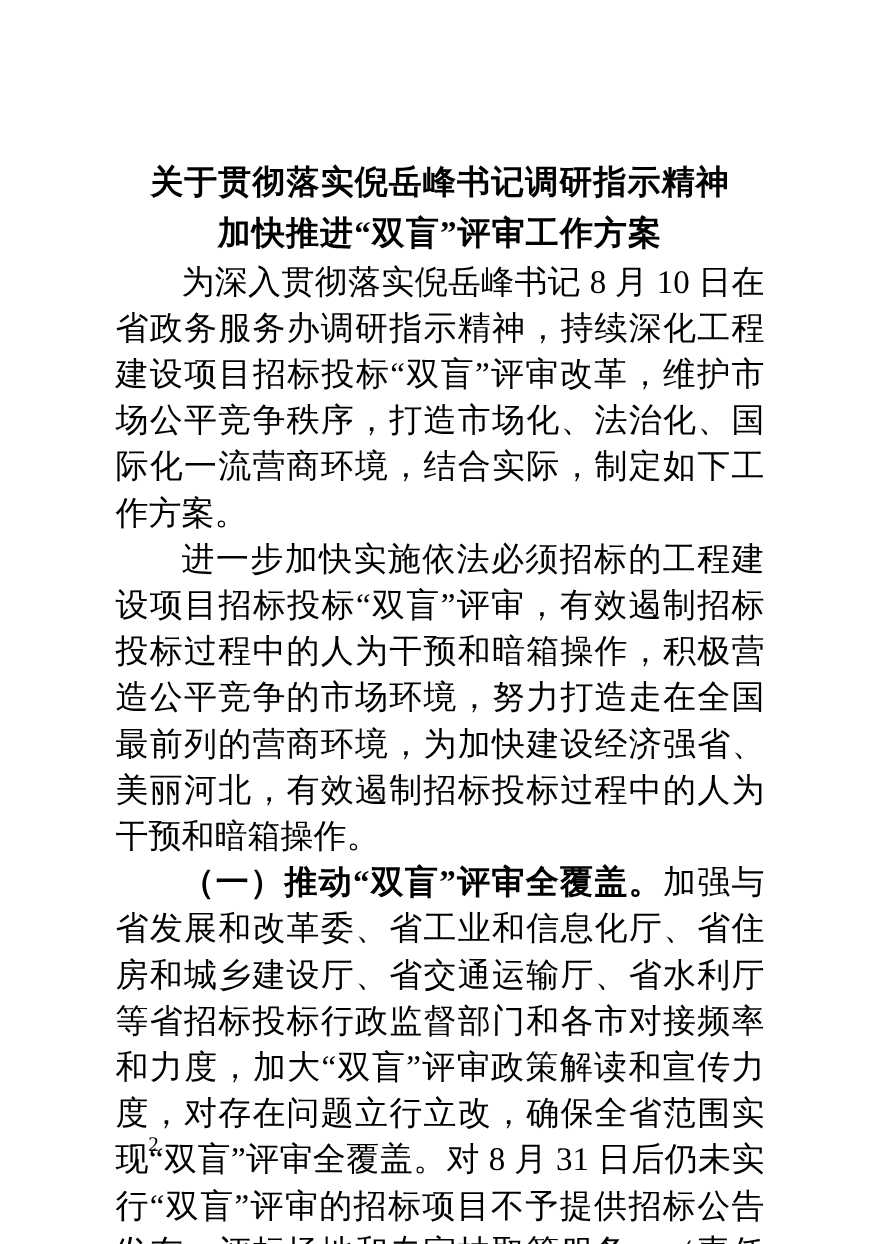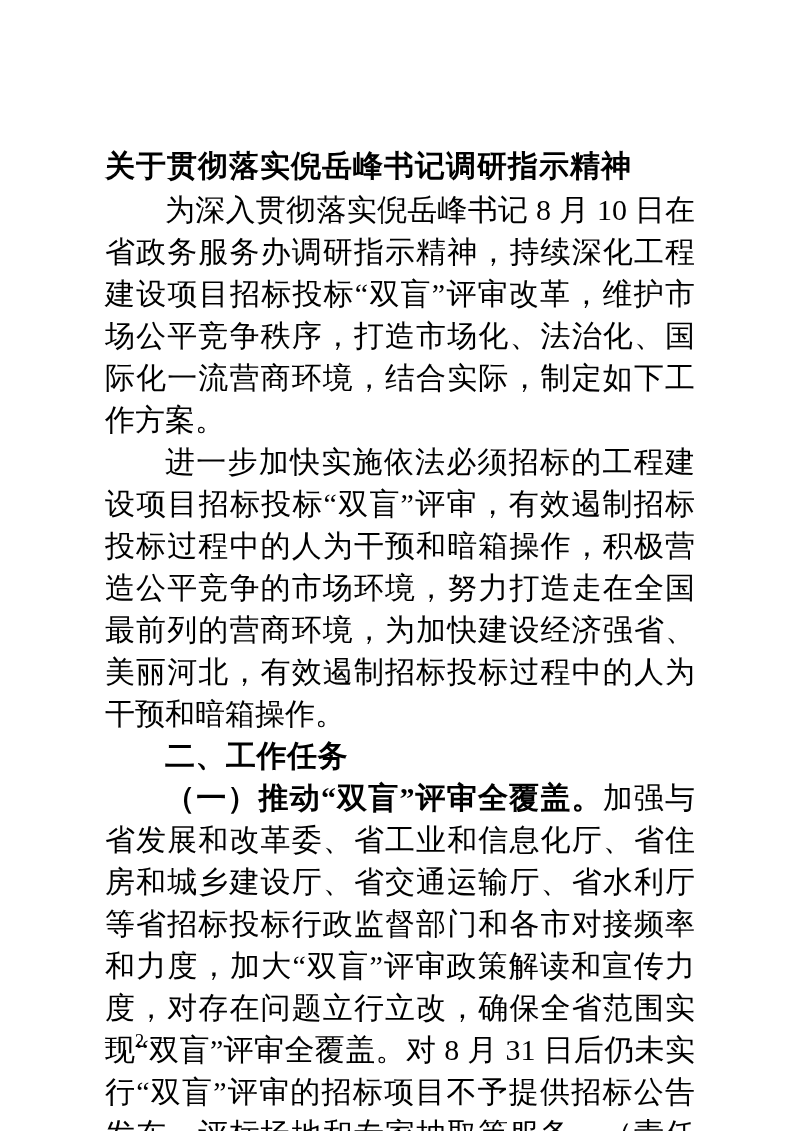--- a/index.html
+++ b/index.html
@@ -13,21 +13,21 @@
     height: 1131px;
     background: #ffffff;
     box-sizing: border-box;
     padding: 142px 105px 0 105px;
     color: #000000;
     font-family: "Liberation Serif", "DejaVu Serif", serif;
     overflow: hidden;
   }
   .doc-title {
     margin: 0;
-    text-align: left;
+    text-align: center;
     font-size: 30px;
     line-height: 47px;
     font-weight: bold;
     letter-spacing: 1px;
   }
   .doc-title .title-line {
     display: block;
   }
   .body-block {
     font-size: 30px;
@@ -58,30 +58,30 @@
     font-family: "Liberation Serif", "DejaVu Serif", serif;
   }
 </style>
 </head>
 <body>
 
 <div class="page">
 
   <h1 class="doc-title">
     <span class="title-line">关于贯彻落实倪岳峰书记调研指示精神</span>
+    <span class="title-line">加快推进“双盲”评审工作方案</span>
   </h1>
 
   <div class="body-block">
 
     <p class="intro-paragraph">为深入贯彻落实倪岳峰书记 8 月 10 日在省政务服务办调研指示精神，持续深化工程建设项目招标投标“双盲”评审改革，维护市场公平竞争秩序，打造市场化、法治化、国际化一流营商环境，结合实际，制定如下工作方案。</p>
 
 
     <p>进一步加快实施依法必须招标的工程建设项目招标投标“双盲”评审，有效遏制招标投标过程中的人为干预和暗箱操作，积极营造公平竞争的市场环境，努力打造走在全国最前列的营商环境，为加快建设经济强省、美丽河北，有效遏制招标投标过程中的人为干预和暗箱操作。</p>
 
-    <p class="section-heading">二、工作任务</p>
 
     <p><span class="lead-bold">（一）推动“双盲”评审全覆盖。</span><span>加强与省发展和改革委、省工业和信息化厅、省住房和城乡建设厅、省交通运输厅、省水利厅等省招标投标行政监督部门和各市对接频率和力度，加大“双盲”评审政策解读和宣传力度，对存在问题立行立改，确保全省范围实现“双盲”评审全覆盖。对 8 月 31 日后仍未实行“双盲”评审的招标项目不予提供招标公告发布、评标场地和专家抽取等服务。（责任部门：省政务服务办、省招标投标</span></p>
 
   </div>
 
   <div class="page-number">— 2 —</div>
 
 </div>
 
 </body></html>

